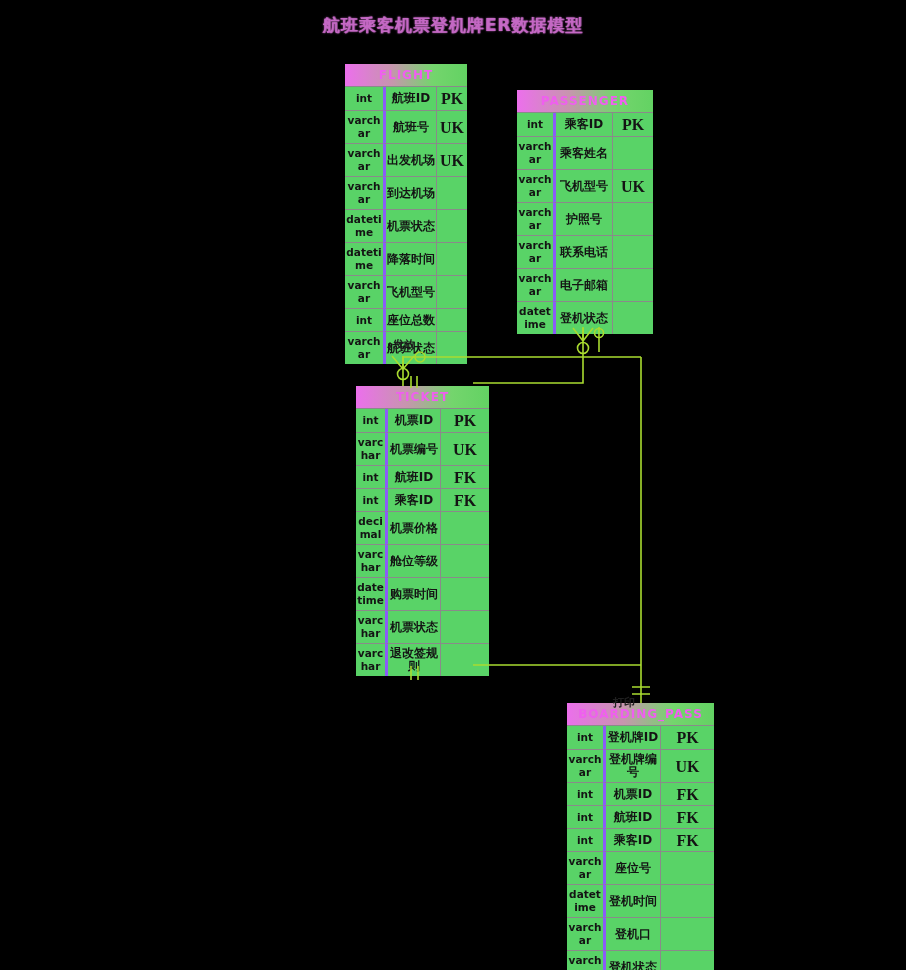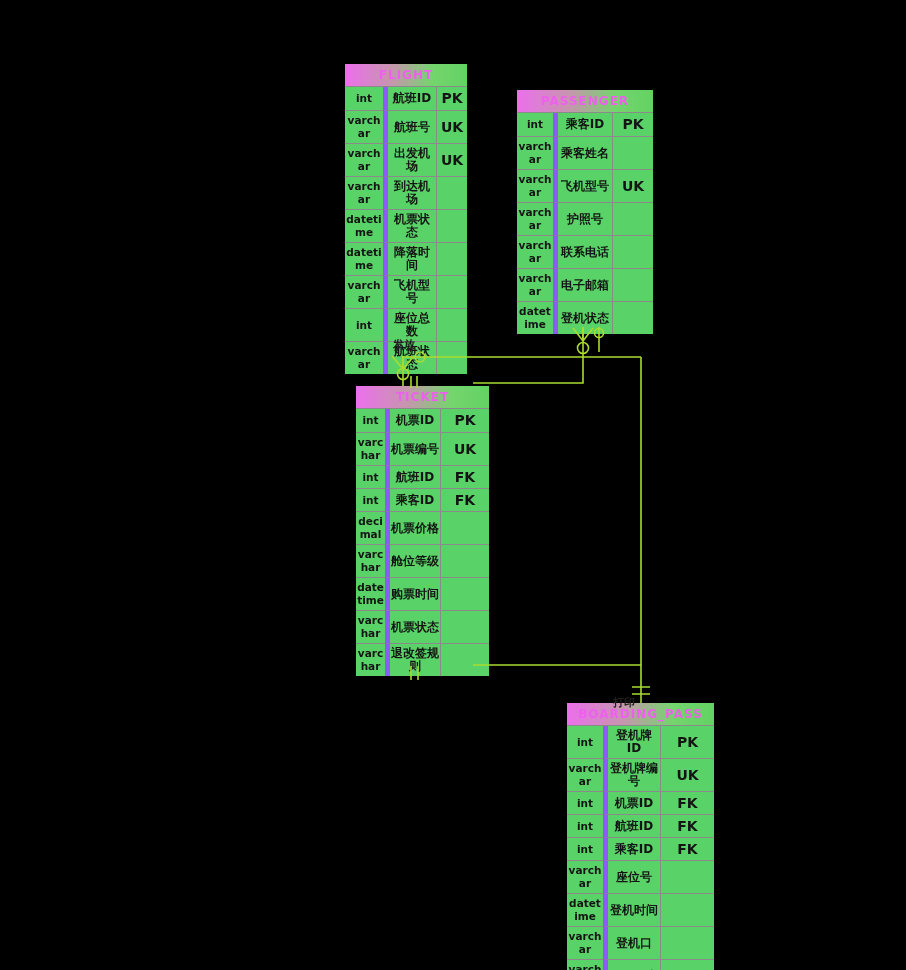--- a/index.html
+++ b/index.html
@@ -11,31 +11,32 @@
   .entity{position:absolute;display:grid;z-index:2;}
   .ent-header{grid-column:1/-1;display:flex;align-items:center;justify-content:center;
          height:22px;font-size:12px;font-weight:bold;color:#ef5fef;letter-spacing:1px;
          background:linear-gradient(90deg,#ec6fec 0%,#c795ae 38%,#74d56d 72%,#63d263 100%);
          border-bottom:1px solid #8a8a8a;}
   .c{display:flex;align-items:center;justify-content:center;text-align:center;
      background:#59d367;color:#141414;font-weight:bold;min-height:23px;
      padding:3px 1px;box-sizing:border-box;line-height:13px;}
   .c.rt{border-top:1px solid #8a8a8a;}
   .c.t{font-size:10.5px;word-break:break-all;}
-  .c.n{font-size:12px;border-left:5px solid #8b5cf6;border-right:1px solid #8a8a8a;}
-  .c.k{font-size:14px;}
+  .c.n{font-size:12px;border-left:3px solid #8b5cf6;border-right:1px solid #8a8a8a;}
+  .c.k{font-size:16px;font-family:Liberation Serif, serif;}
   #rel-svg{position:absolute;left:0;top:0;z-index:3;pointer-events:none;}
   .rel-label{position:absolute;z-index:4;font-size:11px;font-weight:bold;color:#1f1f1f;
              white-space:nowrap;}
 </style>
 </head>
 <body>
 
 <div id="canvas">
 
+  <div id="title">航班乘客机票登机牌ER数据模型</div>
 
   <div id="entities">
       <div class="entity" style="left: 345px; top: 64px; grid-template-columns: 38px 54px 30px;">
         <div class="ent-header">FLIGHT</div>
         <div class="c t">int</div>
         <div class="c n">航班ID</div>
         <div class="c k">PK</div>
         <div class="c t rt">varchar</div>
         <div class="c n rt">航班号</div>
         <div class="c k rt">UK</div>

